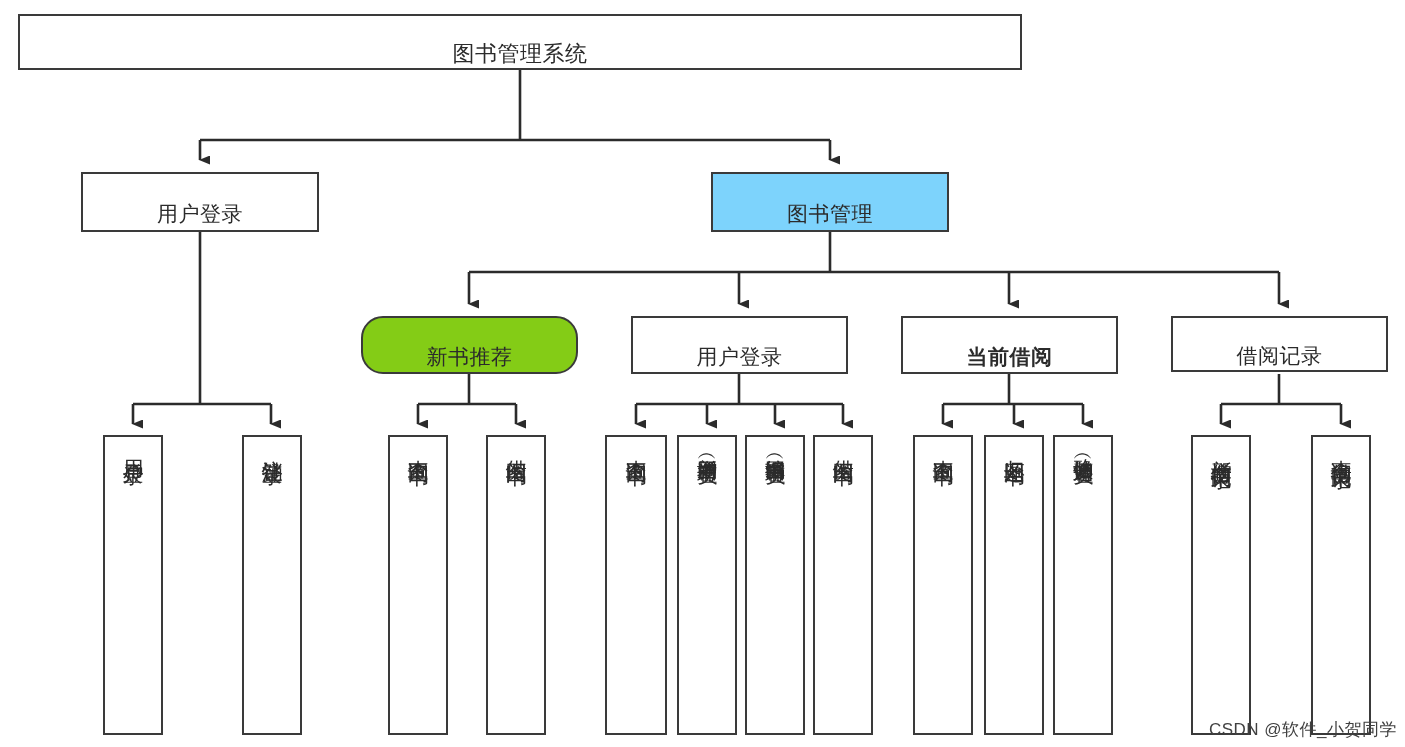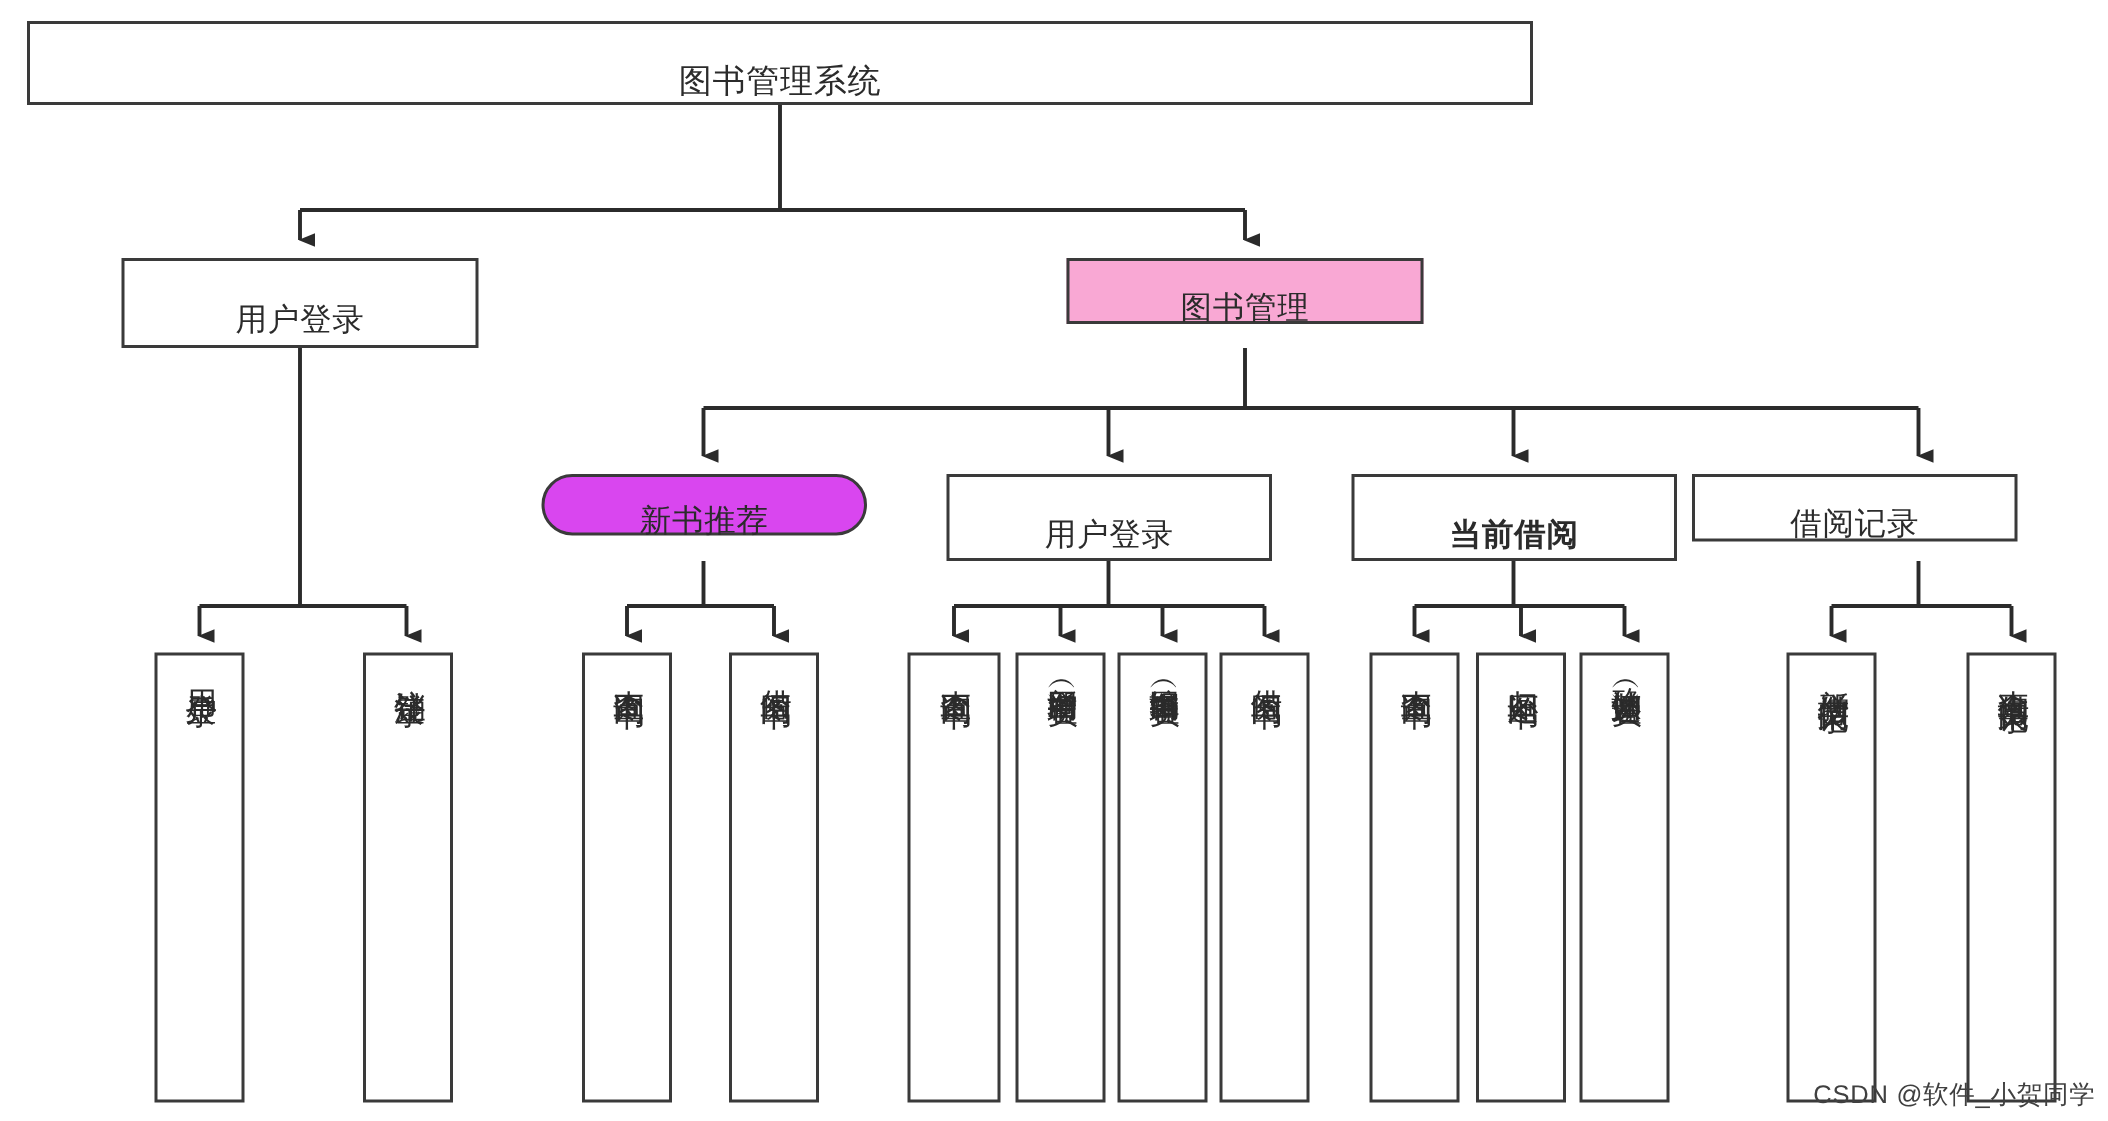--- a/index.html
+++ b/index.html
@@ -136,34 +136,34 @@
     </g>
   </svg>
 
   <div class="node horiz root" style="left: 18px; top: 14px; width: 1004px; height: 56px; border-color: rgb(58, 58, 58); background: rgb(255, 255, 255); color: rgb(43, 43, 43);">
     <span class="lbl">图书管理系统</span>
   </div>
 
   <div class="node horiz" style="left: 81px; top: 172px; width: 238px; height: 60px; border-color: rgb(58, 58, 58); background: rgb(255, 255, 255); color: rgb(43, 43, 43);">
     <span class="lbl">用户登录</span>
   </div>
-  <div class="node horiz" style="left: 711px; top: 172px; width: 238px; height: 44px; border-color: rgb(58, 58, 58); background: #f9a8d4; color: rgb(43, 43, 43);">
+  <div class="node horiz" style="left: 711px; top: 172px; width: 238px; height: 60px; border-color: rgb(58, 58, 58); background: #7dd3fc; color: rgb(43, 43, 43);">
     <span class="lbl">图书管理</span>
   </div>
 
-  <div class="node horiz" style="left: 361px; top: 316px; width: 217px; height: 41px; border-color: rgb(58, 58, 58); background: #d946ef; color: rgb(43, 43, 43); border-radius: 22px;">
+  <div class="node horiz" style="left: 361px; top: 316px; width: 217px; height: 58px; border-color: rgb(58, 58, 58); background: #84cc16; color: rgb(43, 43, 43); border-radius: 22px;">
     <span class="lbl">新书推荐</span>
   </div>
   <div class="node horiz" style="left: 631px; top: 316px; width: 217px; height: 58px; border-color: rgb(58, 58, 58); background: rgb(255, 255, 255); color: rgb(43, 43, 43);">
     <span class="lbl">用户登录</span>
   </div>
   <div class="node horiz" style="left: 901px; top: 316px; width: 217px; height: 58px; border-color: rgb(58, 58, 58); background: rgb(255, 255, 255); color: rgb(43, 43, 43); font-weight: bold;">
     <span class="lbl">当前借阅</span>
   </div>
-  <div class="node horiz" style="left: 1128px; top: 316px; width: 217px; height: 45px; border-color: rgb(58, 58, 58); background: rgb(255, 255, 255); color: rgb(43, 43, 43);">
+  <div class="node horiz" style="left: 1171px; top: 316px; width: 217px; height: 56px; border-color: rgb(58, 58, 58); background: rgb(255, 255, 255); color: rgb(43, 43, 43);">
     <span class="lbl">借阅记录</span>
   </div>
 
   <div class="node vert" style="left: 103px; top: 435px; width: 60px; height: 300px; border-color: rgb(58, 58, 58); background: rgb(255, 255, 255); color: rgb(43, 43, 43);">
     <span class="lbl">用户登录</span>
   </div>
   <div class="node vert" style="left: 242px; top: 435px; width: 60px; height: 300px; border-color: rgb(58, 58, 58); background: rgb(255, 255, 255); color: rgb(43, 43, 43);">
     <span class="lbl">注销登录</span>
   </div>
   <div class="node vert" style="left: 388px; top: 435px; width: 60px; height: 300px; border-color: rgb(58, 58, 58); background: rgb(255, 255, 255); color: rgb(43, 43, 43);">

